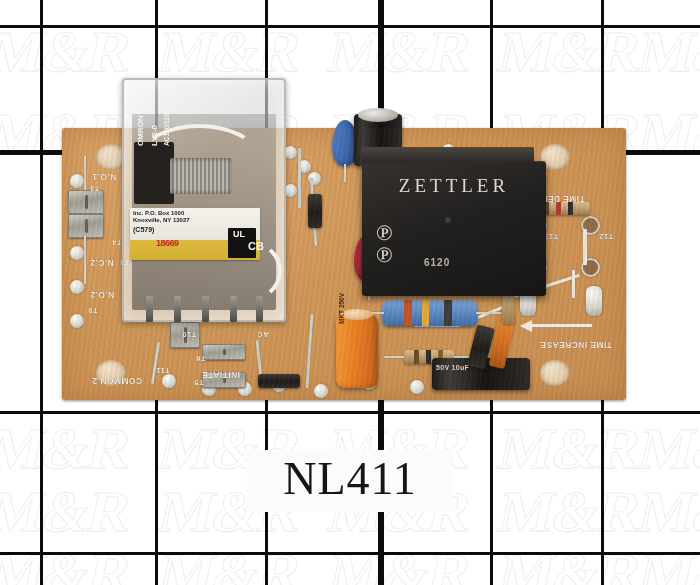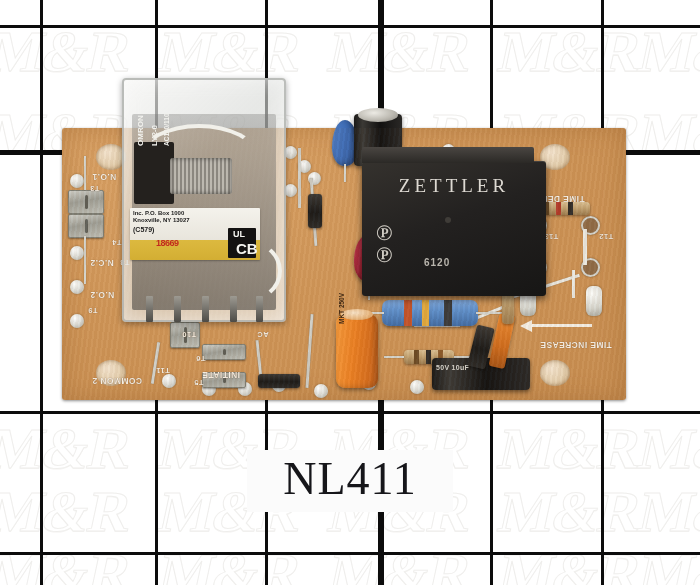--- a/index.html
+++ b/index.html
@@ -77,21 +77,21 @@
      font-size:8px;font-weight:700;line-height:10px;font-family:"Liberation Sans",sans-serif;
      transform:rotate(-90deg);transform-origin:left top;white-space:nowrap;}
   #omron .wtag{position:absolute;left:6px;top:128px;width:130px;height:52px;
      background:linear-gradient(180deg,#f4f2ec 0%,#e8e5dc 62%,#dcb93f 62%,#d3ae33 100%);
      border-radius:1px;box-shadow:0 1px 2px rgba(0,0,0,.3);}
   #omron .wtag .l1{position:absolute;left:3px;top:2px;font-size:6px;color:#1b1b1b;font-weight:700;line-height:7px;}
   #omron .wtag .l2{position:absolute;left:3px;top:18px;font-size:7px;color:#1b1b1b;font-weight:700;}
   #omron .wtag .l3{position:absolute;left:3px;top:30px;font-size:9px;color:#c22a1e;font-weight:700;letter-spacing:-.5px;margin-left:23px;}
   #omron .ulbox{position:absolute;right:4px;top:20px;width:28px;height:30px;background:#131211;border-radius:1px;}
   #omron .ulbox .u1{position:absolute;left:5px;top:1px;color:#f5f5f0;font-size:9px;font-weight:700;}
-  #omron .ulbox .u2{position:absolute;left:8px;top:12px;color:#f5f5f0;font-size:15px;font-weight:700;}
+  #omron .ulbox .u2{position:absolute;left:20px;top:12px;color:#f5f5f0;font-size:11px;font-weight:700;}
   #omron .wwire{position:absolute;border:4px solid #f1f0ea;border-radius:50%;
      border-color:#f1f0ea transparent transparent transparent;}
   #omron .pin{position:absolute;bottom:-2px;width:7px;height:26px;background:linear-gradient(180deg,#9d9a92,#4d4b46);border-radius:1px;}
 
   
   #zettler{position:absolute;left:300px;top:33px;width:184px;height:135px;z-index:6;
      background:linear-gradient(160deg,#35322e 0%,#232120 45%,#171615 100%);
      border-radius:3px;box-shadow:0 3px 7px rgba(0,0,0,.55), inset 0 1px 0 rgba(255,255,255,.12);}
   #zettler .topface{position:absolute;left:0;top:-14px;width:172px;height:16px;
      background:linear-gradient(180deg,#4a4642,#2b2926);border-radius:2px 2px 0 0;}

